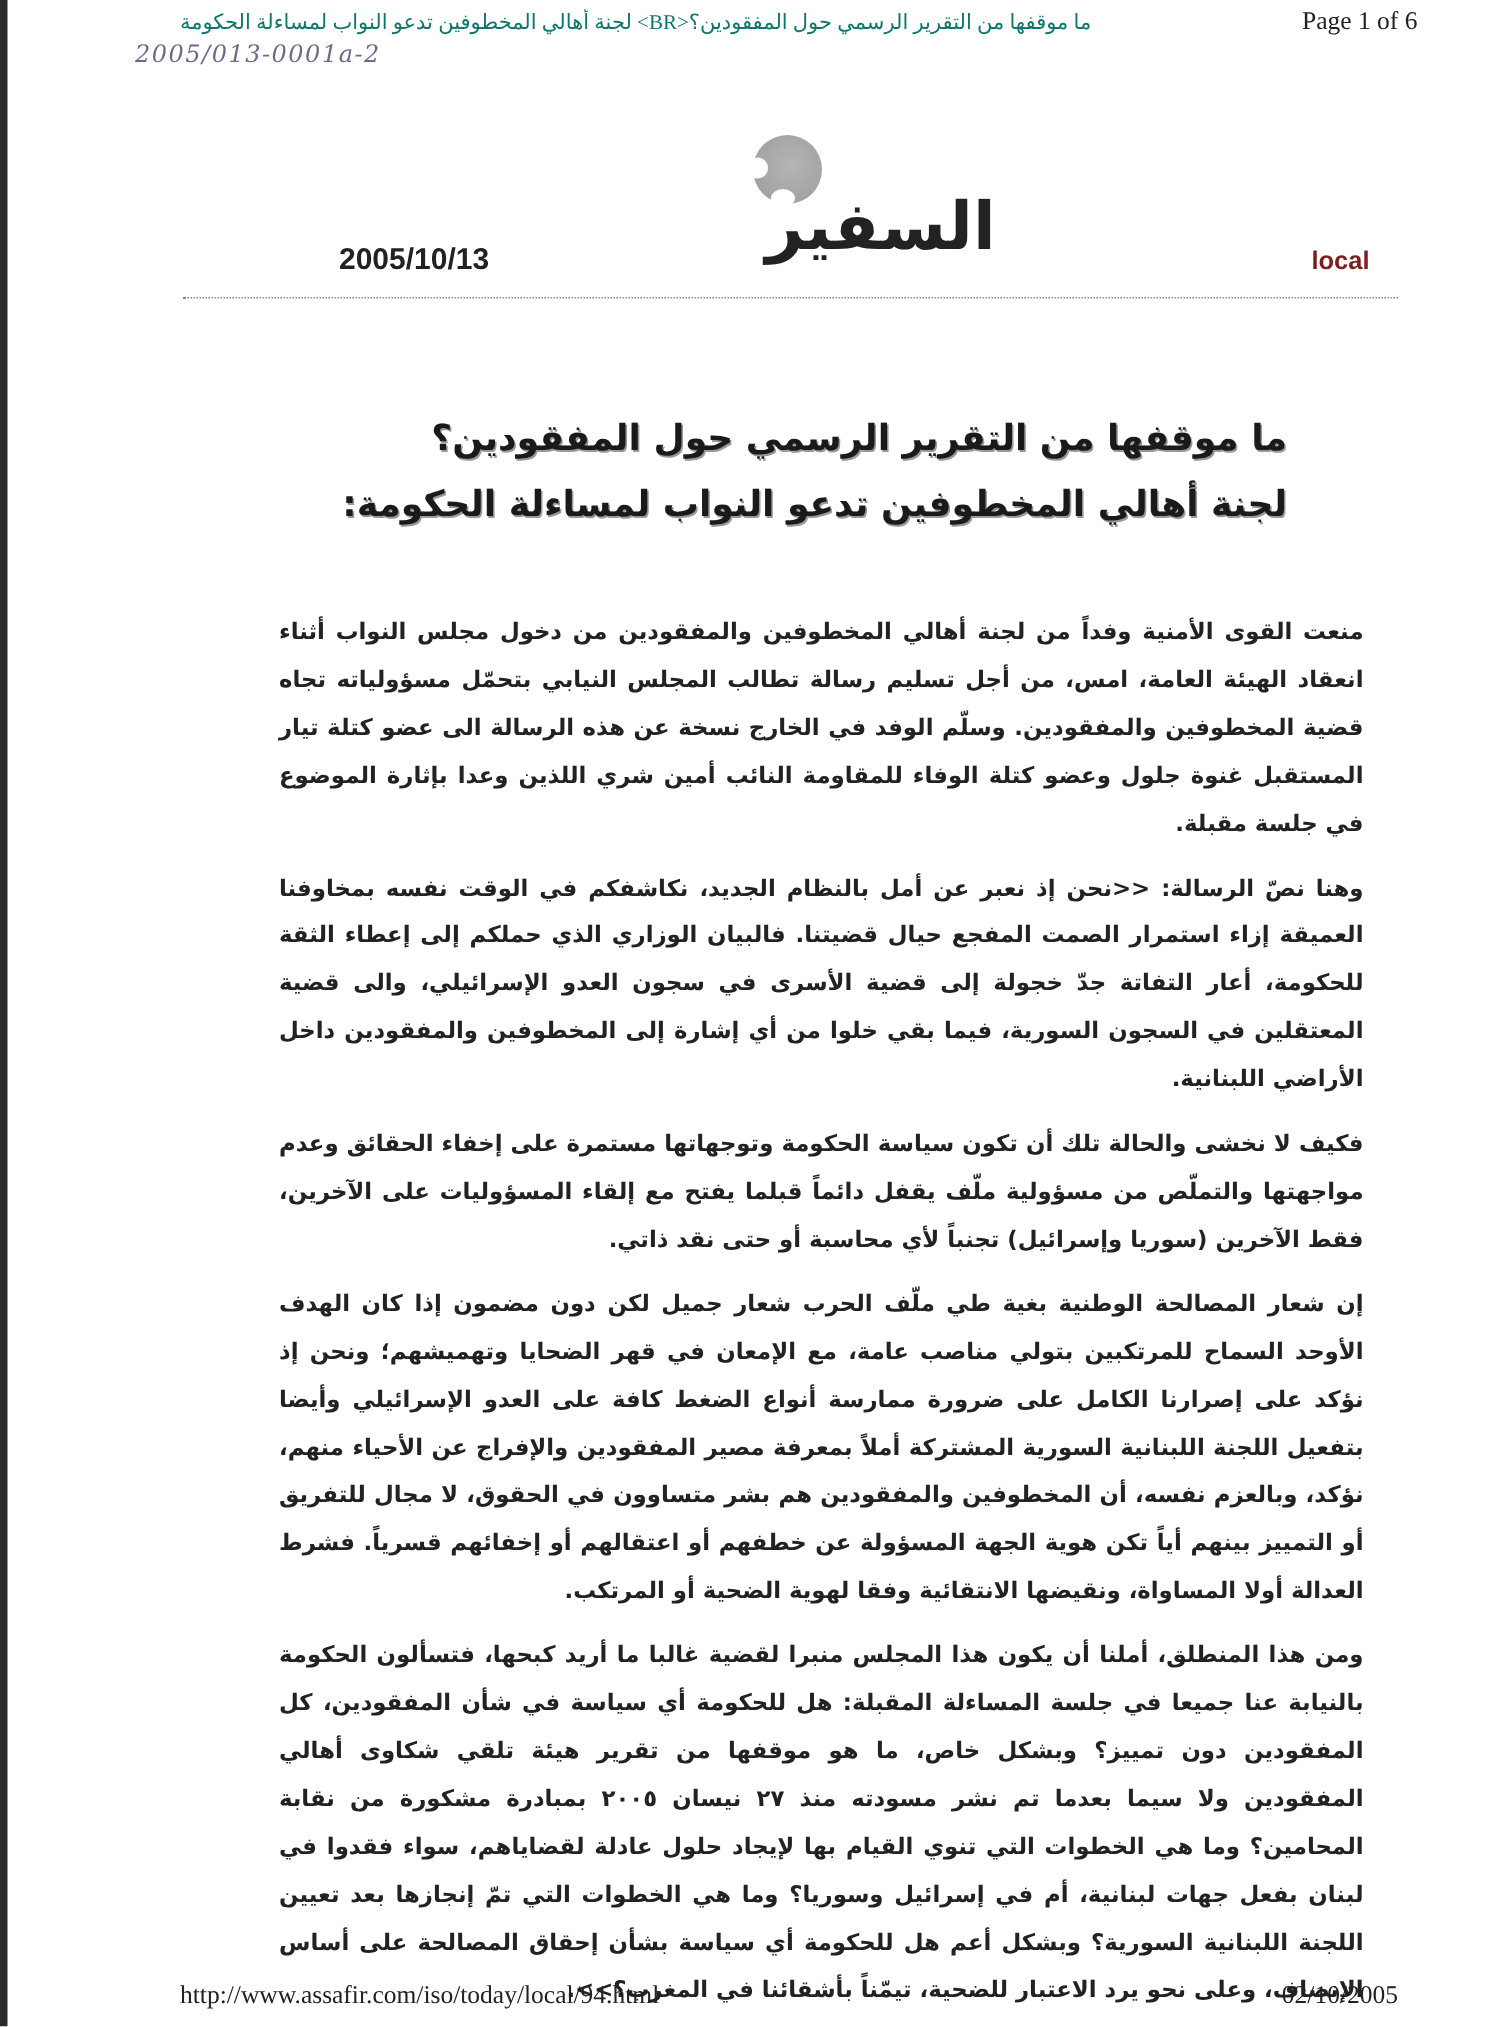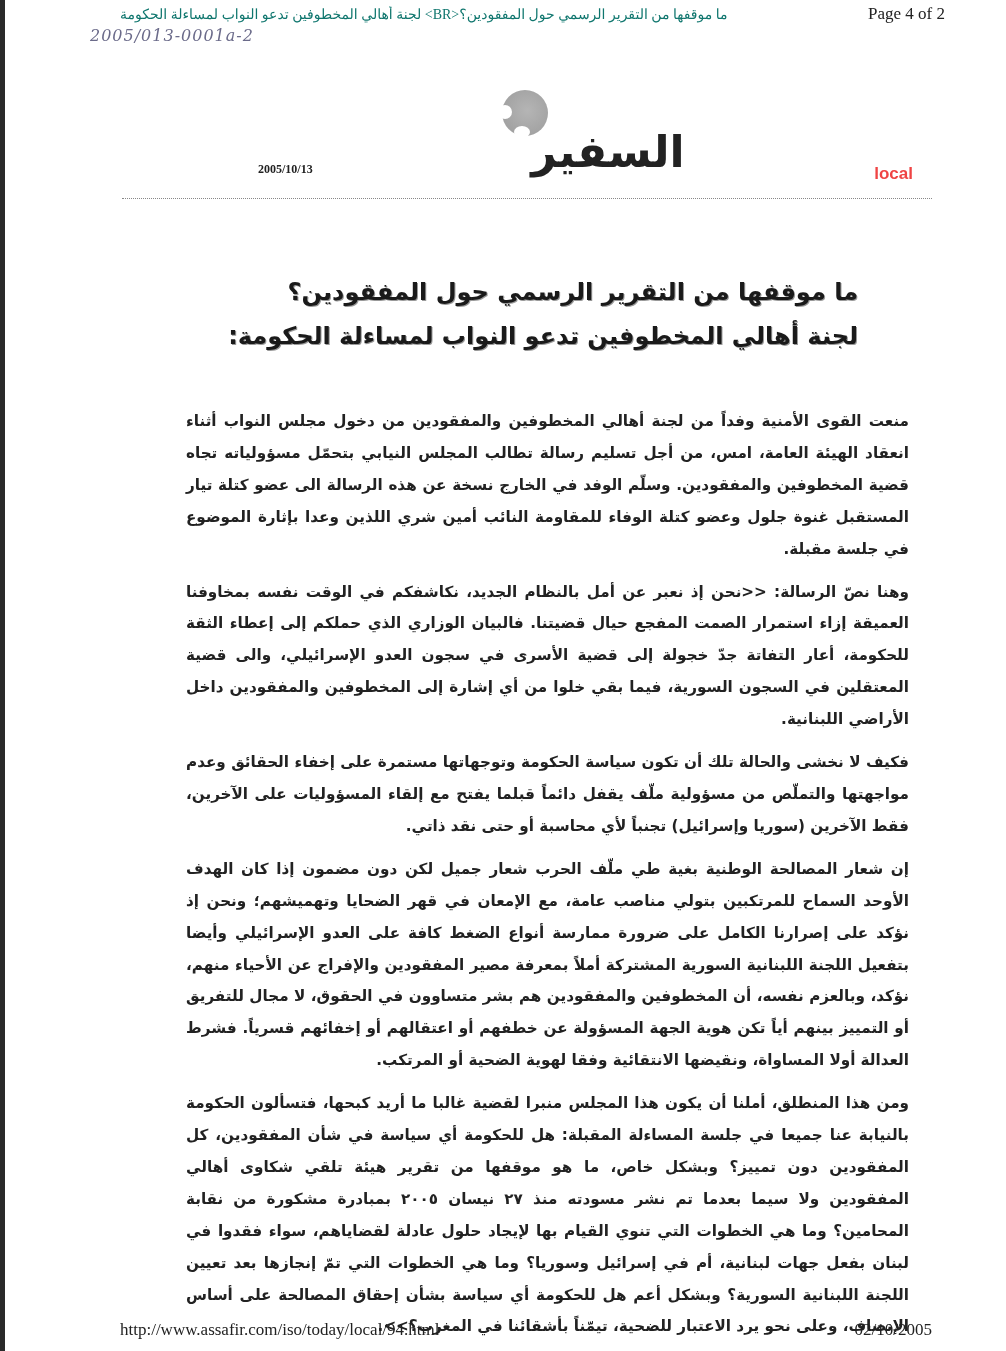--- a/index.html
+++ b/index.html
@@ -33,31 +33,31 @@
   }
   .logo-emblem::before {
     content: ""; position: absolute; left: -4px; top: 15px; width: 14px; height: 14px;
     border-radius: 50%; background: #fff;
   }
   .logo-emblem::after {
     content: ""; position: absolute; left: 12px; top: 36px; width: 16px; height: 12px;
     border-radius: 50%; background: #fff;
   }
   .logo-wordmark {
-    position: absolute; left: 393px; top: 36px; width: 190px; text-align: center;
+    position: absolute; left: 372px; top: 36px; width: 190px; text-align: center;
     direction: rtl; font-family: "DejaVu Sans", sans-serif; font-weight: bold;
     font-size: 44px; color: #222; letter-spacing: 2px;
   }
   .masthead .date {
-    position: absolute; left: 106px; top: 72px; font-family: Liberation Serif, serif;
-    font-weight: bold; font-size: 12px; color: #222; margin-left: 32px;
+    position: absolute; left: 106px; top: 72px; font-family: Liberation Sans, sans-serif;
+    font-weight: bold; font-size: 20px; color: #222;
   }
   .masthead .section {
     position: absolute; right: 22px; top: 74px; font-family: "Liberation Sans", sans-serif;
-    font-weight: bold; font-size: 17px; color: #ef4444;
+    font-weight: bold; font-size: 17px; color: #7f1d1d;
   }
   .masthead-rule {
     position: absolute; top: 198px; left: 122px; width: 810px; height: 0;
     border-top: 1px dotted #888;
   }
   .headline {
     position: absolute; top: 270px; right: 148px; width: 720px; direction: rtl; text-align: right;
     font-family: "DejaVu Sans", sans-serif; font-weight: bold; font-size: 24px; line-height: 44px;
     color: #1a1a1a; text-shadow: 1px 1px 0 #999;
   }
@@ -74,21 +74,21 @@
   .print-footer .url { position: absolute; left: 0; top: 0; }
   .print-footer .print-date { position: absolute; right: 0; top: 0; }
 </style>
 </head>
 <body>
 
 <div class="scan-edge"></div>
 
 <div class="print-header">
   <span class="doc-title">ما موقفها من التقرير الرسمي حول المفقودين؟&lt;BR&gt; لجنة أهالي المخطوفين تدعو النواب لمساءلة الحكومة</span>
-  <span class="page-num">Page 4 of 2</span>
+  <span class="page-num">Page 1 of 6</span>
 </div>
 
 <div class="handwritten-ref">2005/013-0001a-2</div>
 
 <div class="masthead">
   <div class="logo-emblem"></div>
   <div class="logo-wordmark">السفير</div>
   <div class="date">2005/10/13</div>
   <div class="section">local</div>
 </div>

